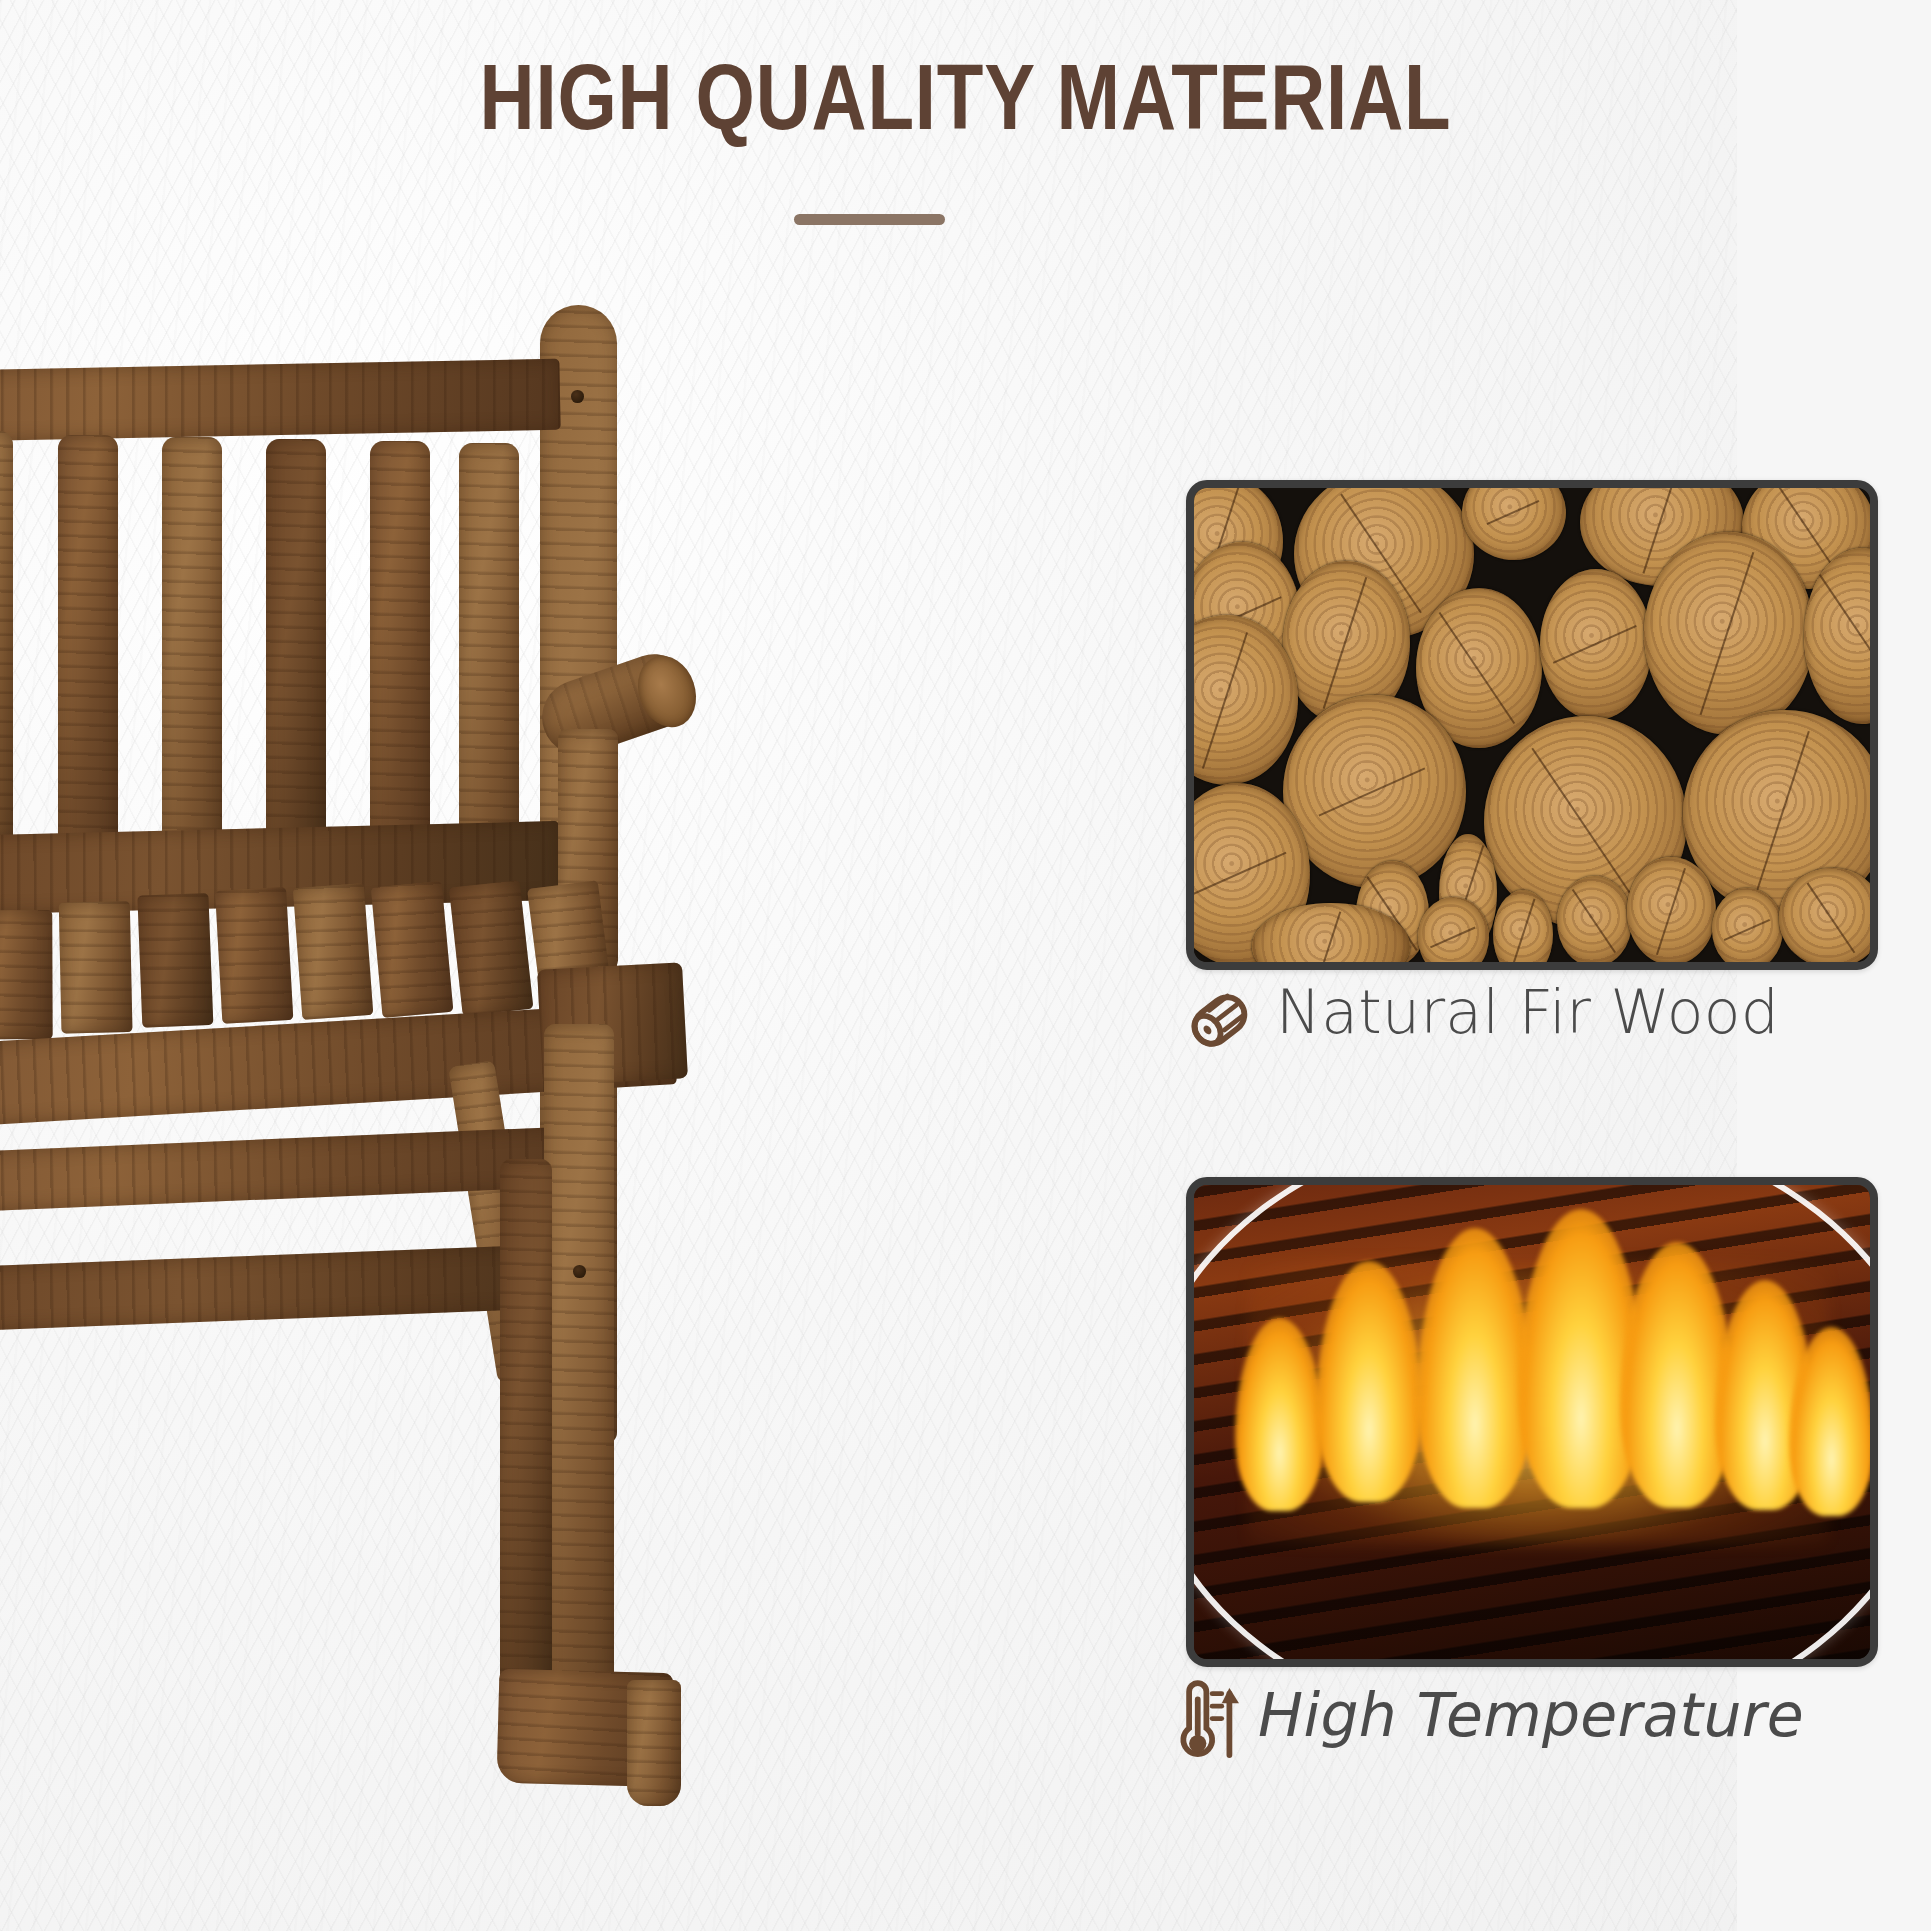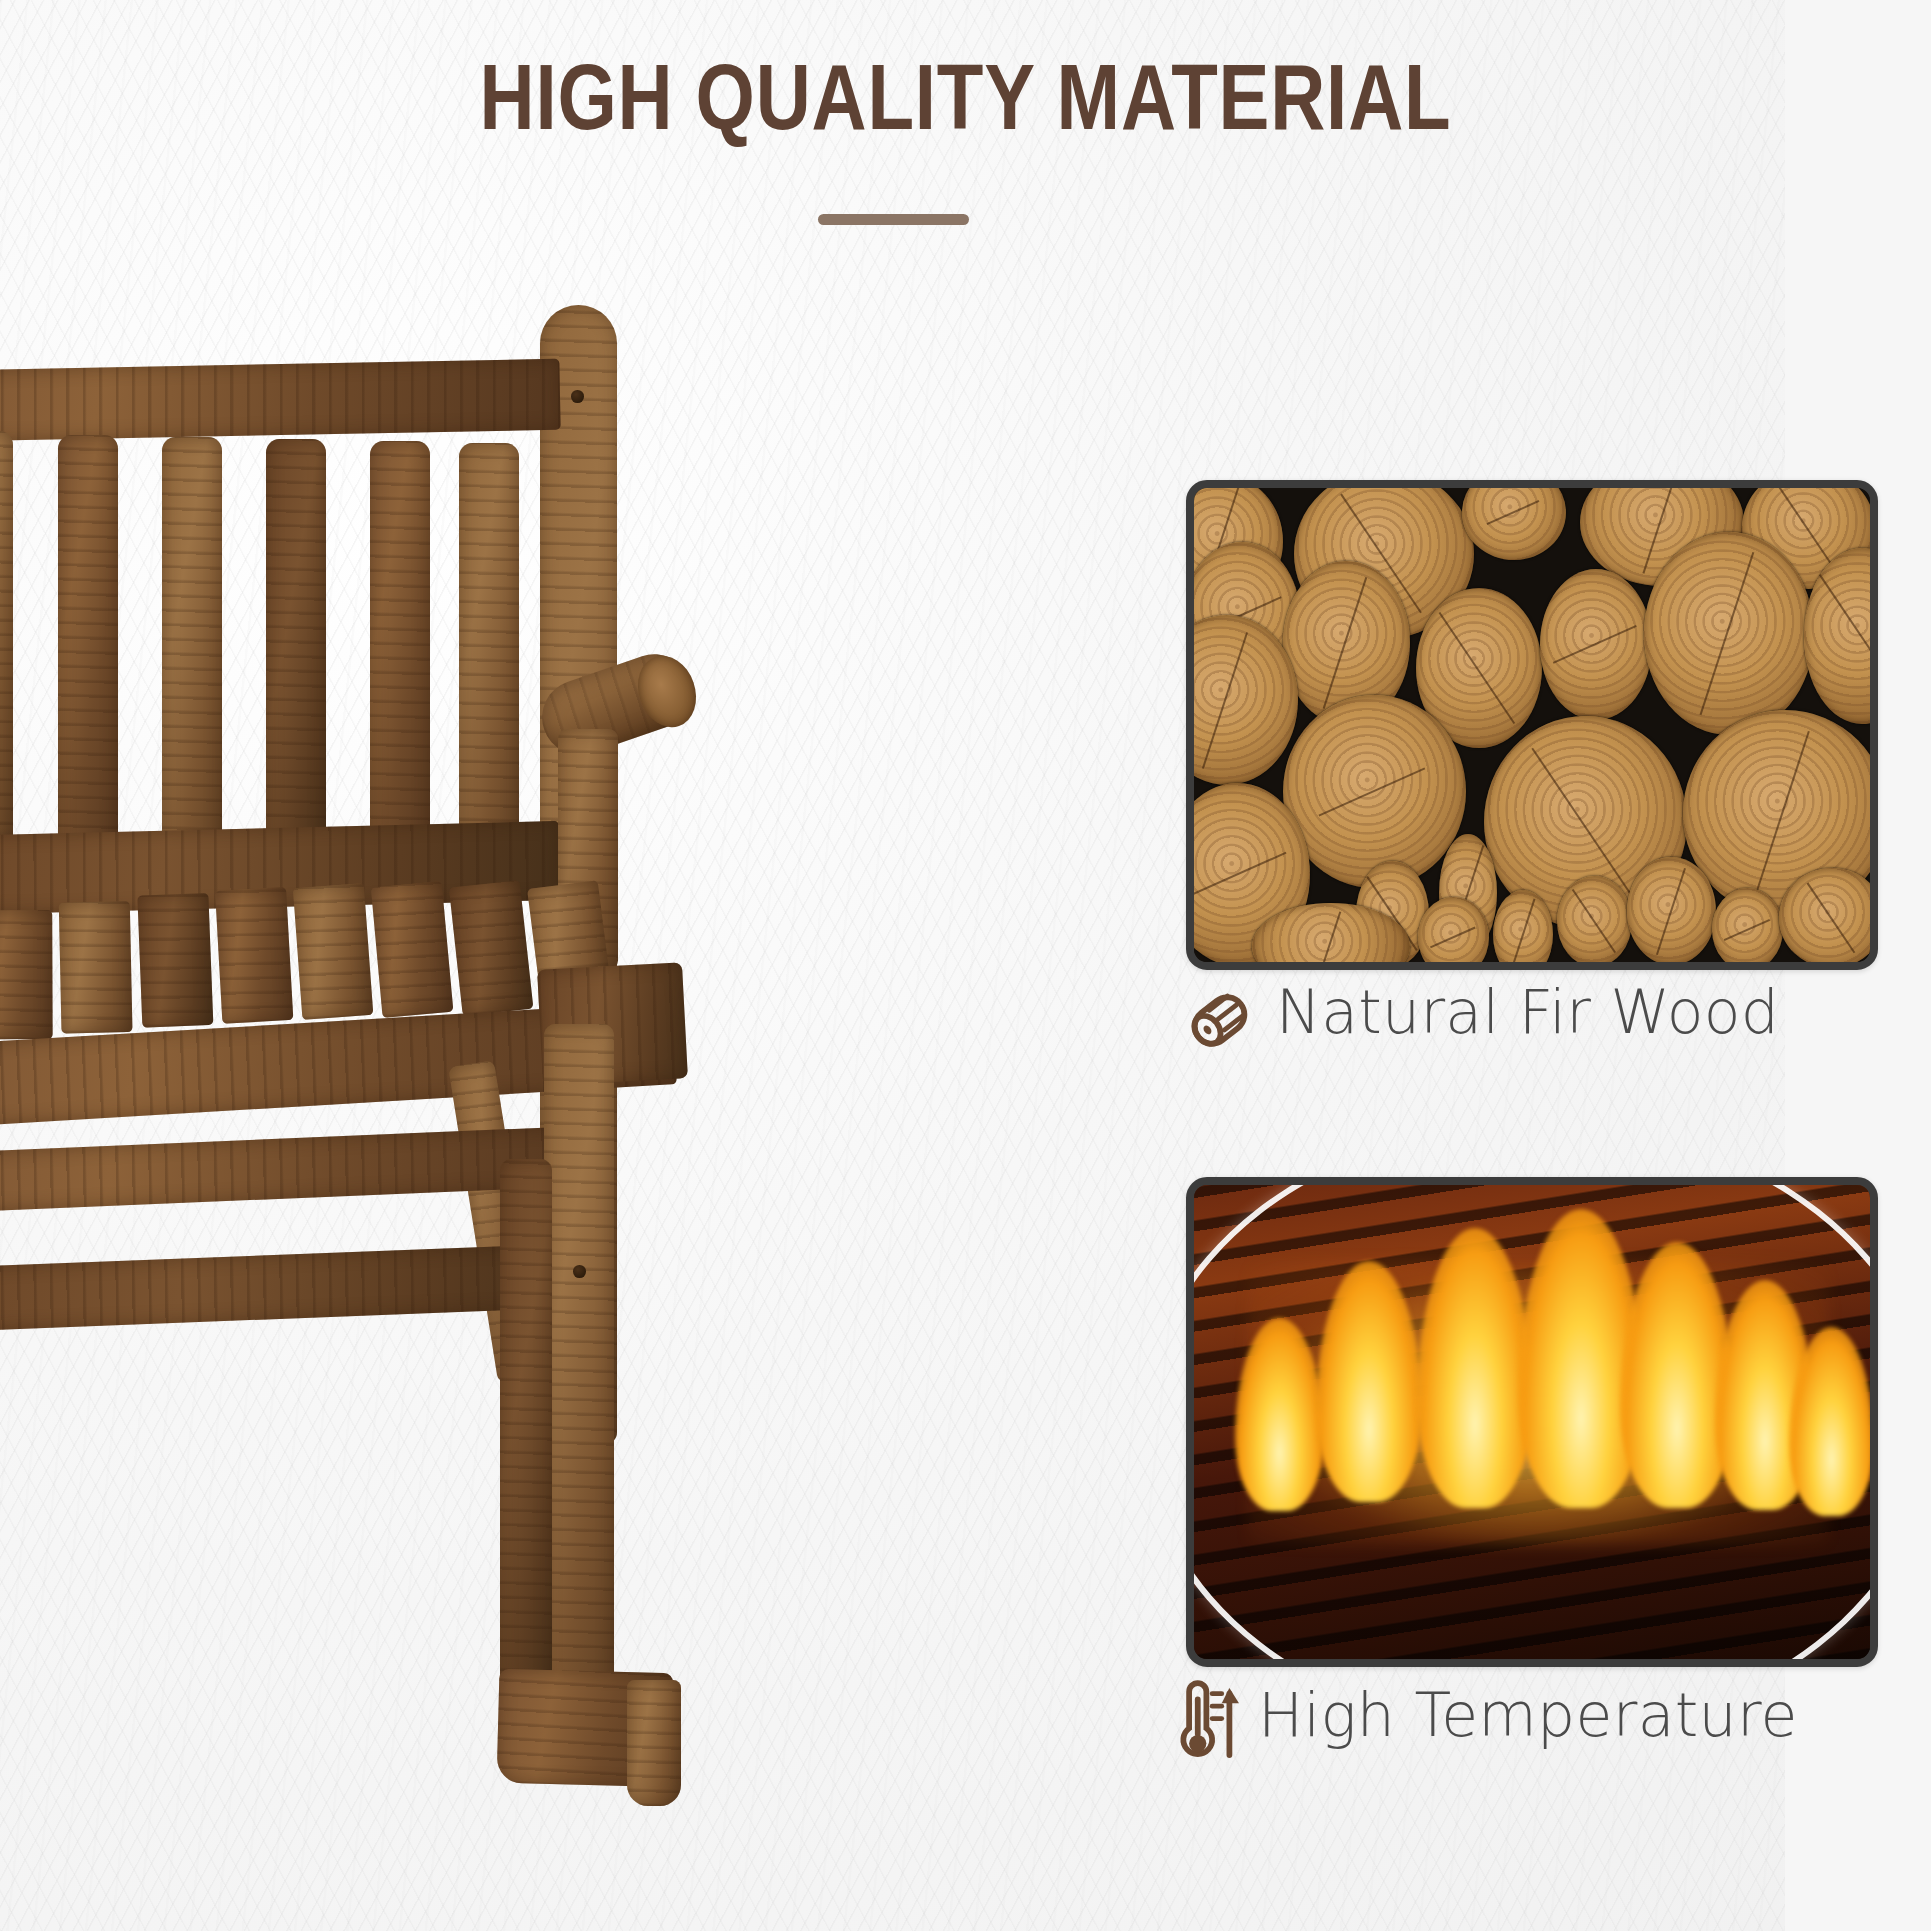--- a/index.html
+++ b/index.html
@@ -8,21 +8,20 @@
     font-family:"Liberation Sans", sans-serif;
     background:#f6f6f6;
   }
   #stage{
     position:relative;width:1737px;height:1931px;
     background:
       repeating-linear-gradient(118deg, rgba(208,208,208,.20) 0px, rgba(208,208,208,.20) 1px, rgba(255,255,255,0) 1.9px, rgba(255,255,255,0) 12.6px),
       repeating-linear-gradient(62deg, rgba(200,200,200,.13) 0px, rgba(200,200,200,.13) 1px, rgba(255,255,255,0) 1.9px, rgba(255,255,255,0) 18.3px),
       repeating-linear-gradient(96deg, rgba(215,215,215,.10) 0px, rgba(215,215,215,.10) 1.9px, rgba(255,255,255,0) 2.9px, rgba(255,255,255,0) 26px),
       radial-gradient(ellipse at 22% 28%, #ffffff 0%, #f7f7f7 45%, #f1f1f1 100%);
-    padding-left: 48px;
   }
 
   
   .title{
     position:absolute;left:0;top:44px;width:1931px;text-align:center;
     font-family:"Liberation Sans", sans-serif;
     font-weight:700;font-size:93px;letter-spacing:1px;
     color:#5e4234;
     transform:scaleX(.82);transform-origin:50% 50%;
     white-space:nowrap;
@@ -89,21 +88,21 @@
   }
   #caption-wood{left:1186px;top:977px;width:686px;}
   #caption-carb{left:1168px;top:1680px;width:714px;}
   .cap-icon{flex:0 0 auto;width:71px;height:83px;}
   .cap-icon svg{display:block;width:100%;height:100%;}
   .cap-text{
     font-family:"DejaVu Sans", sans-serif;
     font-weight:300;font-size:60px;line-height:71px;
     color:#4b4b4b;letter-spacing:0.3px;
   }
-  #caption-carb .cap-text{text-align:right;}
+  #caption-carb .cap-text{text-align:right;font-style:italic;}
   #caption-carb .cap-line2{display:block;padding-left:83px;}
 
   
   #bench{position:absolute;left:-39px;top:290px;width:792px;height:1641px;}
   .w{position:absolute;background:linear-gradient(100deg,#7d5533 0%,#8d6239 30%,#6f4a2a 62%,#55371f 100%);border-radius:4.8px;
      box-shadow:inset 0 0 17.4px rgba(50,28,12,.42);}
   .w.lite{background:linear-gradient(100deg,#90673c 0%,#9c7346 34%,#7a5430 70%,#5e3f23 100%);}
   .w.dark{background:linear-gradient(100deg,#6a4527 0%,#7a5330 40%,#5b3c21 75%,#46301a 100%);}
   .grain{position:absolute;inset:0;border-radius:inherit;pointer-events:none;
     background:repeating-linear-gradient(91deg, rgba(48,26,10,.22) 0px, rgba(48,26,10,.22) 1.9px, rgba(255,255,255,0) 3.9px, rgba(255,255,255,0) 16.4px);}

